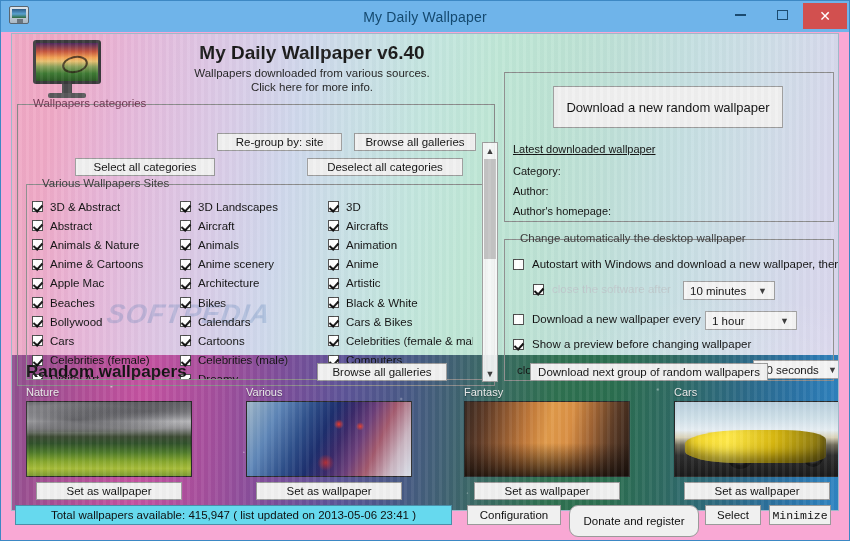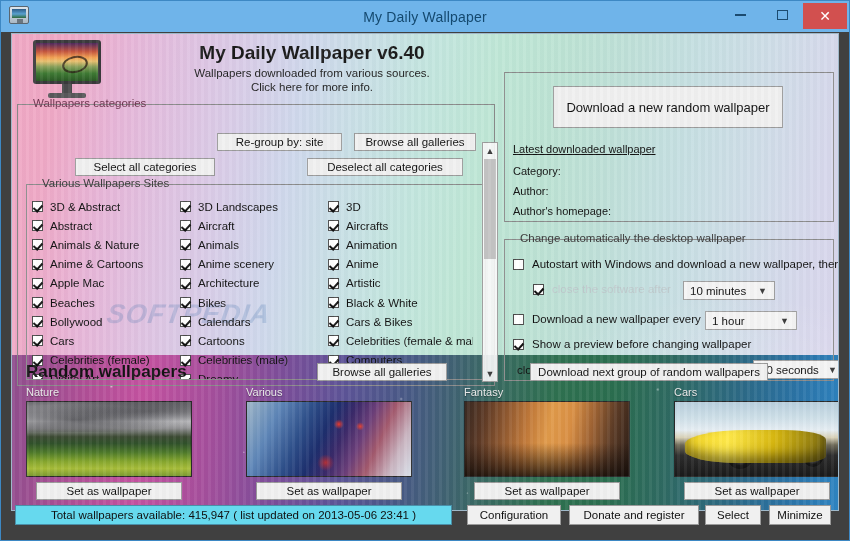--- a/index.html
+++ b/index.html
@@ -5,21 +5,21 @@
   * { box-sizing: border-box; margin: 0; padding: 0; }
   html, body {
     width: 850px; height: 541px;
     font-family: "Liberation Sans", sans-serif;
     overflow: hidden;
     background: #4a9fe0;
   }
   #app {
     position: relative;
     width: 850px; height: 541px;
-    background: #404040;
+    background: #f9a8d4;
     border: 1px solid #3d88c4;
   }
 
   
   #titlebar {
     position: absolute; left: 0; top: 0; width: 848px; height: 31px;
     background: #6fb4ea;
     display: flex; align-items: center;
   }
   #titlebar-icon {
@@ -330,23 +330,23 @@
   .art-cars .w2{ left:128px; width:20px; height:20px; bottom:9px; }
 
   
   #statusbar{
     position:absolute; left:14px; top:504px; width:437px; height:20px;
     background:#66d9ee; border:1px solid #4a8fa8;
     display:flex; align-items:center; justify-content:center;
     font-size:11.5px; color:#101010;
   }
   #btn-config{ left:466px; top:504px; width:94px; height:20px;text-align:center; }
-  #btn-donate{ left:568px; top:504px; width:130px; height:20px; }
+  #btn-donate{ left:568px; top:504px; width:130px; height:32px;border-radius:9px; }
   #btn-about{ left:704px; top:504px; width:56px; height:20px; }
-  #btn-minimize{ left:768px; top:504px; width:62px; height:20px; }
+  #btn-minimize{ left:768px; top:504px; width:62px; height:20px;font-family:Liberation Mono, monospace; }
   .btnbar{ position:absolute; background:#f0f0f0; border:1px solid #9a9a9a;
     font-size:11.5px; color:#101010; display:flex; align-items:center;
     justify-content:center; cursor:pointer; }
 </style>
 </head>
 <body>
 
 <div id="app">
 
   <div id="titlebar">

